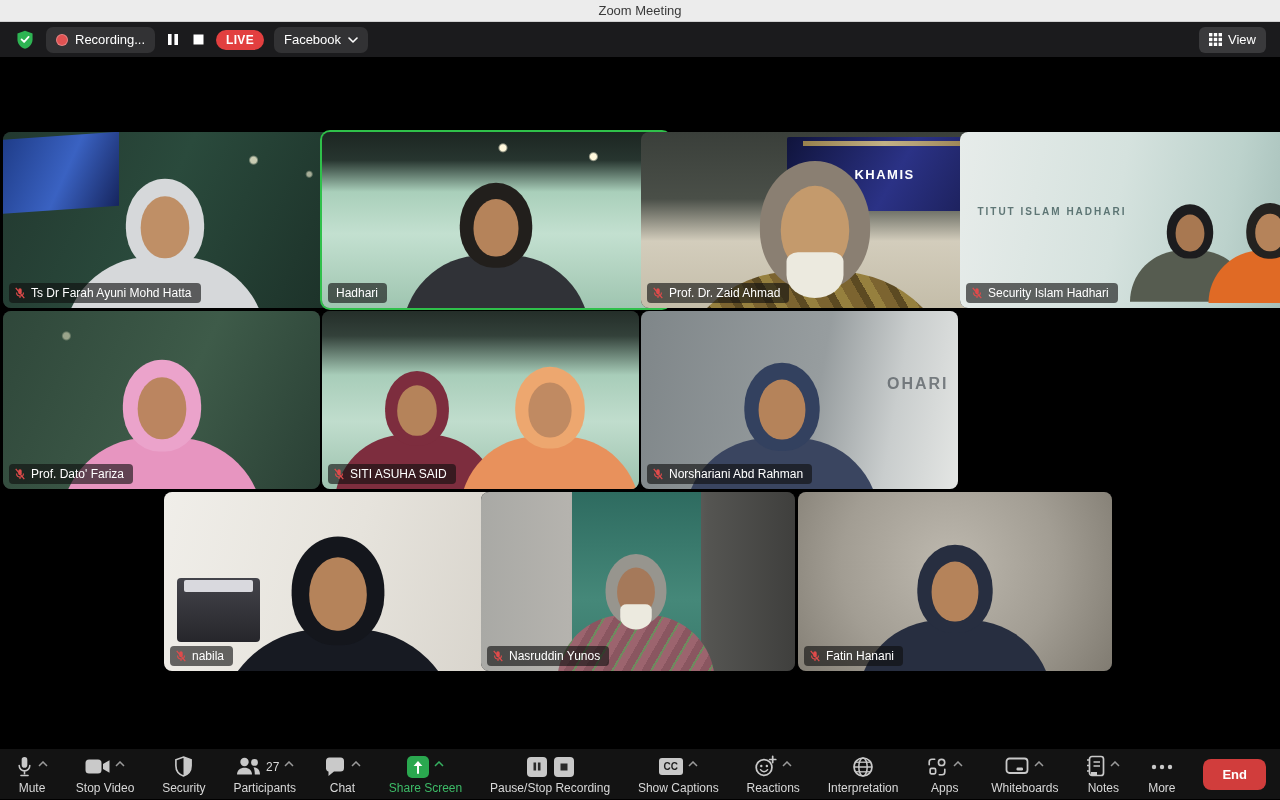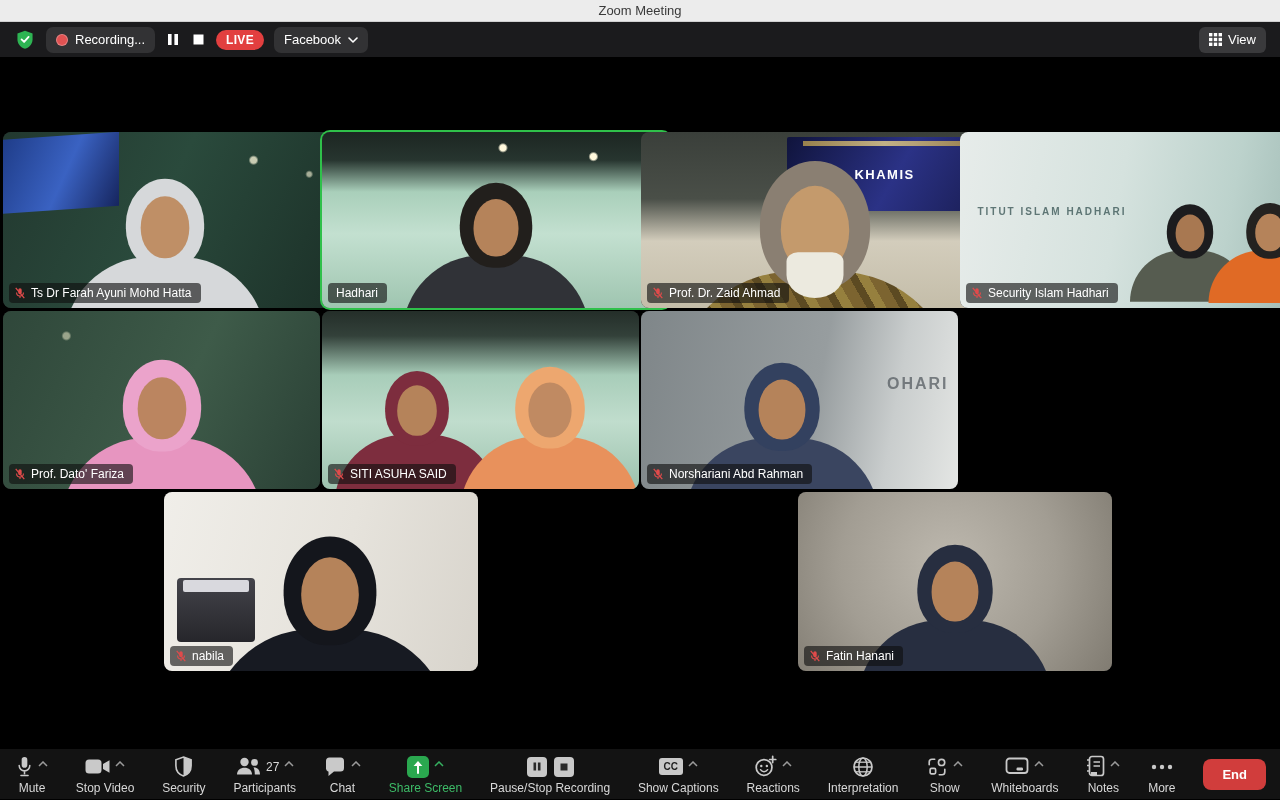--- a/index.html
+++ b/index.html
@@ -20,21 +20,21 @@
     height:26px;padding:0 10px;color:#fff;font-size:13px;cursor:pointer;}
   
   .gallery{position:relative;height:692px;background:#000;}
   .tile{position:absolute;border-radius:8px;overflow:hidden;background:#222;cursor:pointer;}
   .tile.active{box-shadow:0 0 0 2px #2fc04a inset, 0 0 0 2px #2fc04a;}
   .scene{position:absolute;inset:0;}
   .r1{top:75px;height:176px;width:348px;}
   .r2{top:254px;height:178px;width:317px;}
   .r3{top:435px;height:179px;width:314px;}
   .c1{left:3px;} .c2{left:322px;} .c3{left:641px;} .c4{left:960px;}
-  .c5{left:164px;} .c6{left:481px;} .c7{left:798px;}
+  .c5{left:164px;padding-left:16px;} .c6{left:481px;} .c7{left:798px;}
   
   .person{position:absolute;bottom:0;left:50%;transform:translateX(-50%);display:flex;
     flex-direction:column;align-items:center;}
   .p-head{width:58px;height:68px;background:var(--hijab,#888);border-radius:50% 50% 46% 46%;
     position:relative;z-index:1;}
   .p-head::after{content:"";position:absolute;left:11px;right:11px;top:13px;bottom:9px;
     background:var(--face,#b98a63);border-radius:50% 50% 48% 48%;}
   .p-body{width:150px;height:64px;background:var(--shirt,#555);border-radius:70px 70px 0 0;margin-top:-10px;}
   .beard::before{content:"";position:absolute;left:14px;right:14px;bottom:-4px;height:24px;
     background:#eceadf;border-radius:20% 20% 50% 50%;z-index:2;}
@@ -323,20 +323,39 @@
       <svg width="12" height="12" viewBox="0 0 14 14">
           <rect x="5" y="1.5" width="4" height="7" rx="2" fill="#e04b4b"></rect>
           <path d="M3 6.5a4 4 0 0 0 8 0" stroke="#e04b4b" stroke-width="1.3" fill="none"></path>
           <line x1="7" y1="10.5" x2="7" y2="12.8" stroke="#e04b4b" stroke-width="1.3"></line>
           <line x1="2" y1="1" x2="12" y2="13" stroke="#e04b4b" stroke-width="1.5"></line>
         </svg>
       <span>nabila</span>
     </div>
   </div>
 
+  <div class="tile t10 r3 c6">
+    <div class="scene">
+      <div class="strip">
+        <div class="person">
+            <div class="p-head beard"></div>
+            <div class="p-body"></div>
+          </div>
+      </div>
+    </div>
+    <div class="name-tag">
+      <svg width="12" height="12" viewBox="0 0 14 14">
+          <rect x="5" y="1.5" width="4" height="7" rx="2" fill="#e04b4b"></rect>
+          <path d="M3 6.5a4 4 0 0 0 8 0" stroke="#e04b4b" stroke-width="1.3" fill="none"></path>
+          <line x1="7" y1="10.5" x2="7" y2="12.8" stroke="#e04b4b" stroke-width="1.3"></line>
+          <line x1="2" y1="1" x2="12" y2="13" stroke="#e04b4b" stroke-width="1.5"></line>
+        </svg>
+      <span>Nasruddin Yunos</span>
+    </div>
+  </div>
 
   <div class="tile t11 r3 c7">
     <div class="scene">
       <div class="person">
           <div class="p-head"></div>
           <div class="p-body"></div>
         </div>
     </div>
     <div class="name-tag">
       <svg width="12" height="12" viewBox="0 0 14 14">
@@ -493,21 +512,21 @@
     <div class="tool-top">
       <svg width="22" height="22" viewBox="0 0 24 24">
         <path d="M9.5 3.5H6.5a3 3 0 0 0-3 3v3M14.5 20.5h3a3 3 0 0 0 3-3v-3" stroke="#c9c9c9" stroke-width="1.8" fill="none" stroke-linecap="round"></path>
         <circle cx="17" cy="7" r="3.4" stroke="#c9c9c9" stroke-width="1.8" fill="none"></circle>
         <rect x="4.5" y="13.5" width="6" height="6" rx="1.4" stroke="#c9c9c9" stroke-width="1.8" fill="none"></rect>
       </svg>
       <svg class="chev" width="10" height="6" viewBox="0 0 10 6">
           <polyline points="1,5 5,1 9,5" fill="none" stroke="#9a9a9a" stroke-width="1.5"></polyline>
         </svg>
     </div>
-    <span class="tool-label">Show</span>
+    <span class="tool-label">Apps</span>
   </button>
 
   <button class="tool">
     <div class="tool-top">
       <svg width="24" height="19" viewBox="0 0 24 19">
         <rect x="1.5" y="1.5" width="21" height="14.5" rx="3" stroke="#c9c9c9" stroke-width="1.8" fill="none"></rect>
         <rect x="11.5" y="10.5" width="6.5" height="3" rx="1.2" fill="#c9c9c9"></rect>
       </svg>
       <svg class="chev" width="10" height="6" viewBox="0 0 10 6">
           <polyline points="1,5 5,1 9,5" fill="none" stroke="#9a9a9a" stroke-width="1.5"></polyline>

